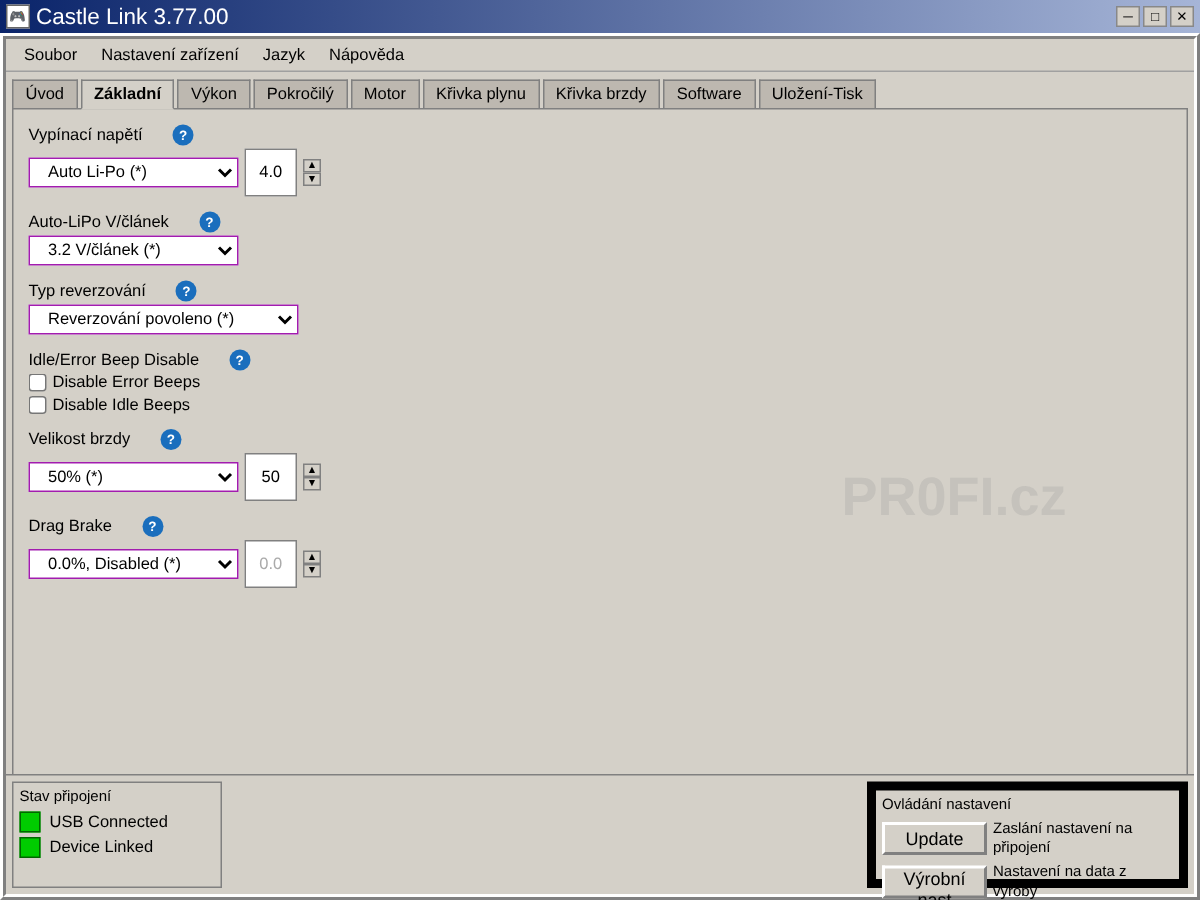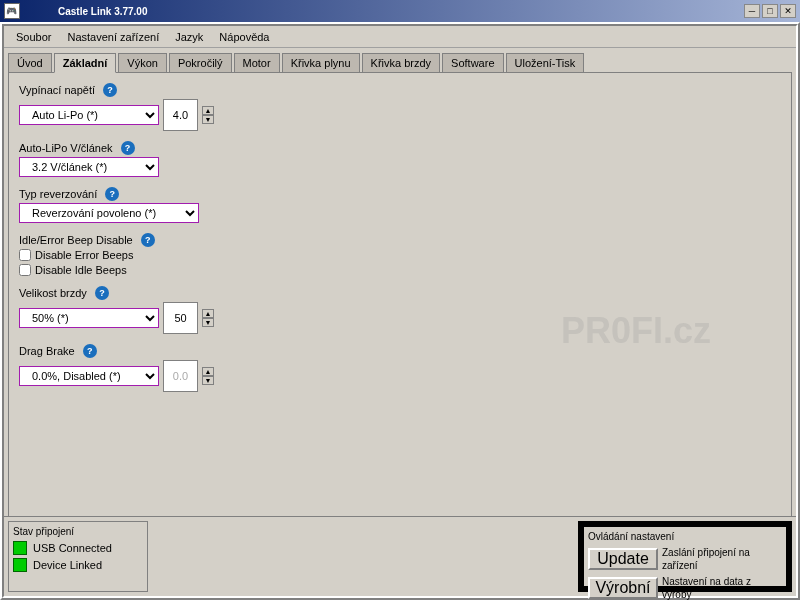--- a/index.html
+++ b/index.html
@@ -32,24 +32,23 @@
       height: 16px;
       background: #fff;
       border: 1px solid #666;
       display: flex;
       align-items: center;
       justify-content: center;
       font-size: 9px;
       color: #333;
     }
     .title-bar-title {
-      font-size: 10px;
-      font-weight: bold;
+      font-size: 15px;
+      font-weight: normal;
       color: white;
-      margin-left: 34px;
     }
     .title-bar-buttons {
       display: flex;
       gap: 2px;
     }
     .title-btn {
       width: 16px;
       height: 14px;
       background: #d4d0c8;
       border: 1px solid #888;
@@ -114,21 +113,21 @@
       height: calc(100% - 52px);
     }
 
     
     .form-group {
       margin-bottom: 10px;
     }
     .form-label {
       display: flex;
       align-items: center;
-      gap: 8px;
+      gap: 20px;
       margin-bottom: 2px;
       font-size: 11px;
     }
     .help-icon {
       width: 14px;
       height: 14px;
       background: #1a6ebd;
       color: white;
       border-radius: 50%;
       display: flex;
@@ -266,21 +265,21 @@
     .ctrl-btn {
       width: 70px;
       height: 22px;
       background: #d4d0c8;
       border: 2px solid;
       border-top-color: #ffffff;
       border-left-color: #ffffff;
       border-right-color: #808080;
       border-bottom-color: #808080;
       cursor: pointer;
-      font-size: 16px;
+      font-size: 12px;
     }
     .ctrl-text {
       font-size: 10px;
       line-height: 1.3;
       max-width: 120px;
     }
 
     .window-border {
       border: 2px solid;
       border-top-color: #ffffff;
@@ -448,21 +447,21 @@
         <div class="status-item">
           <div class="status-led"></div>
           <span>Device Linked</span>
         </div>
       </div>
 
       <div class="control-panel">
         <div class="control-panel-title">Ovládání nastavení</div>
         <div class="control-row">
           <button class="ctrl-btn">Update</button>
-          <span class="ctrl-text">Zaslání připojení na zařízení</span>
+          <span class="ctrl-text">Zaslání nastavení na připojení</span>
         </div>
         <div class="control-row">
           <button class="ctrl-btn">Výrobní nast</button>
           <span class="ctrl-text">Nastavení na data z výroby</span>
         </div>
       </div>
     </div>
 
   </div>
 </div>

